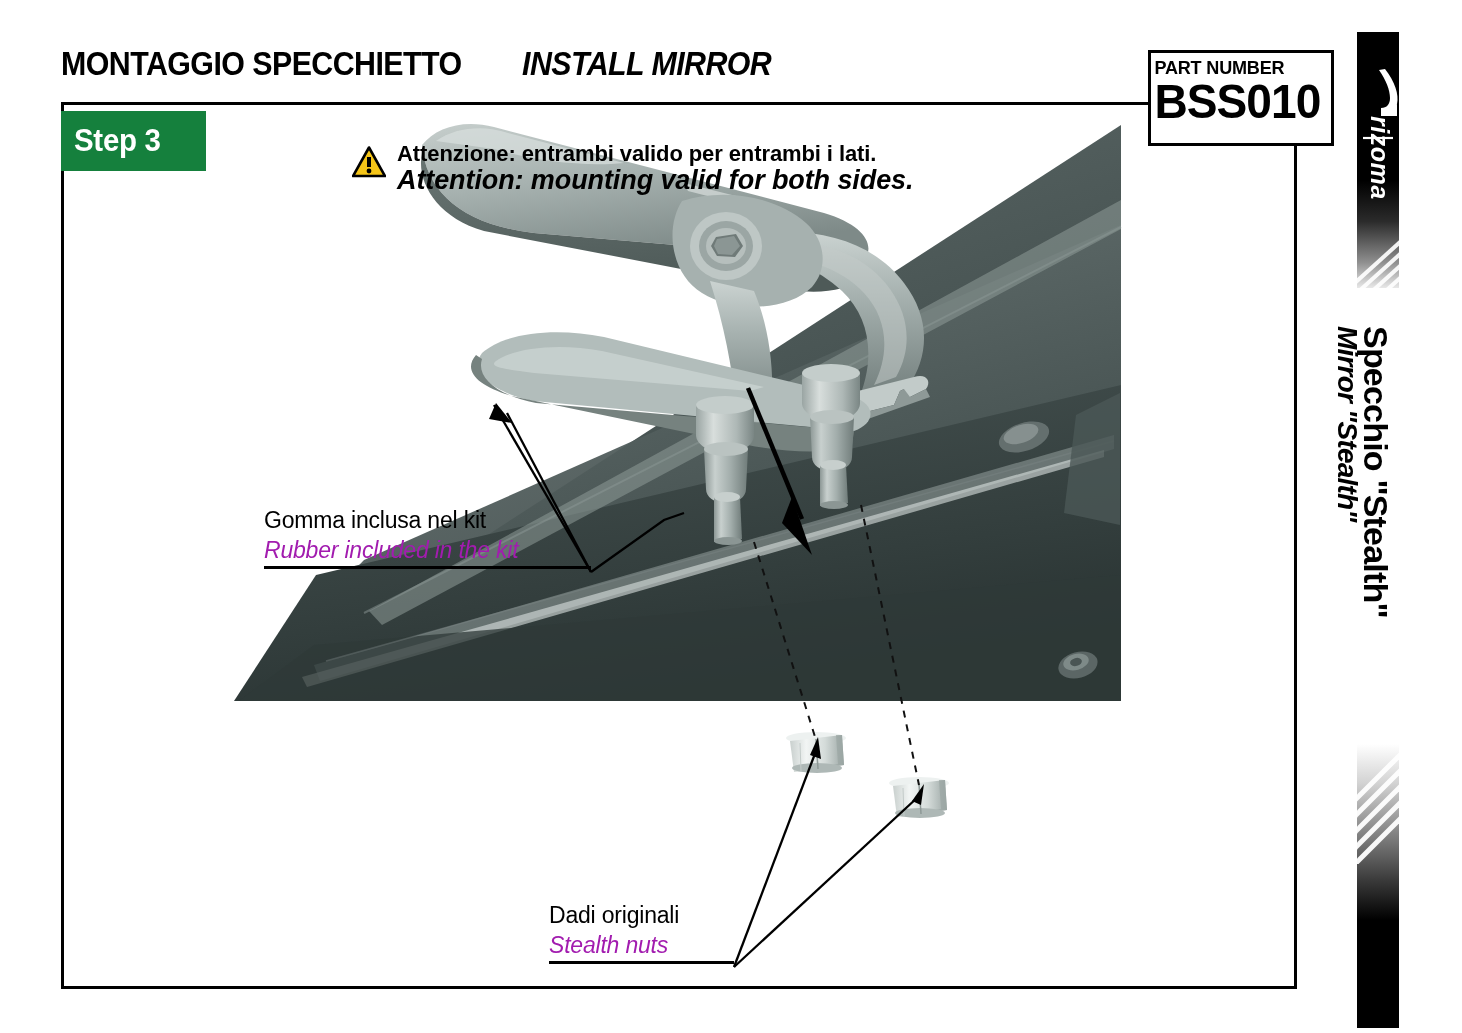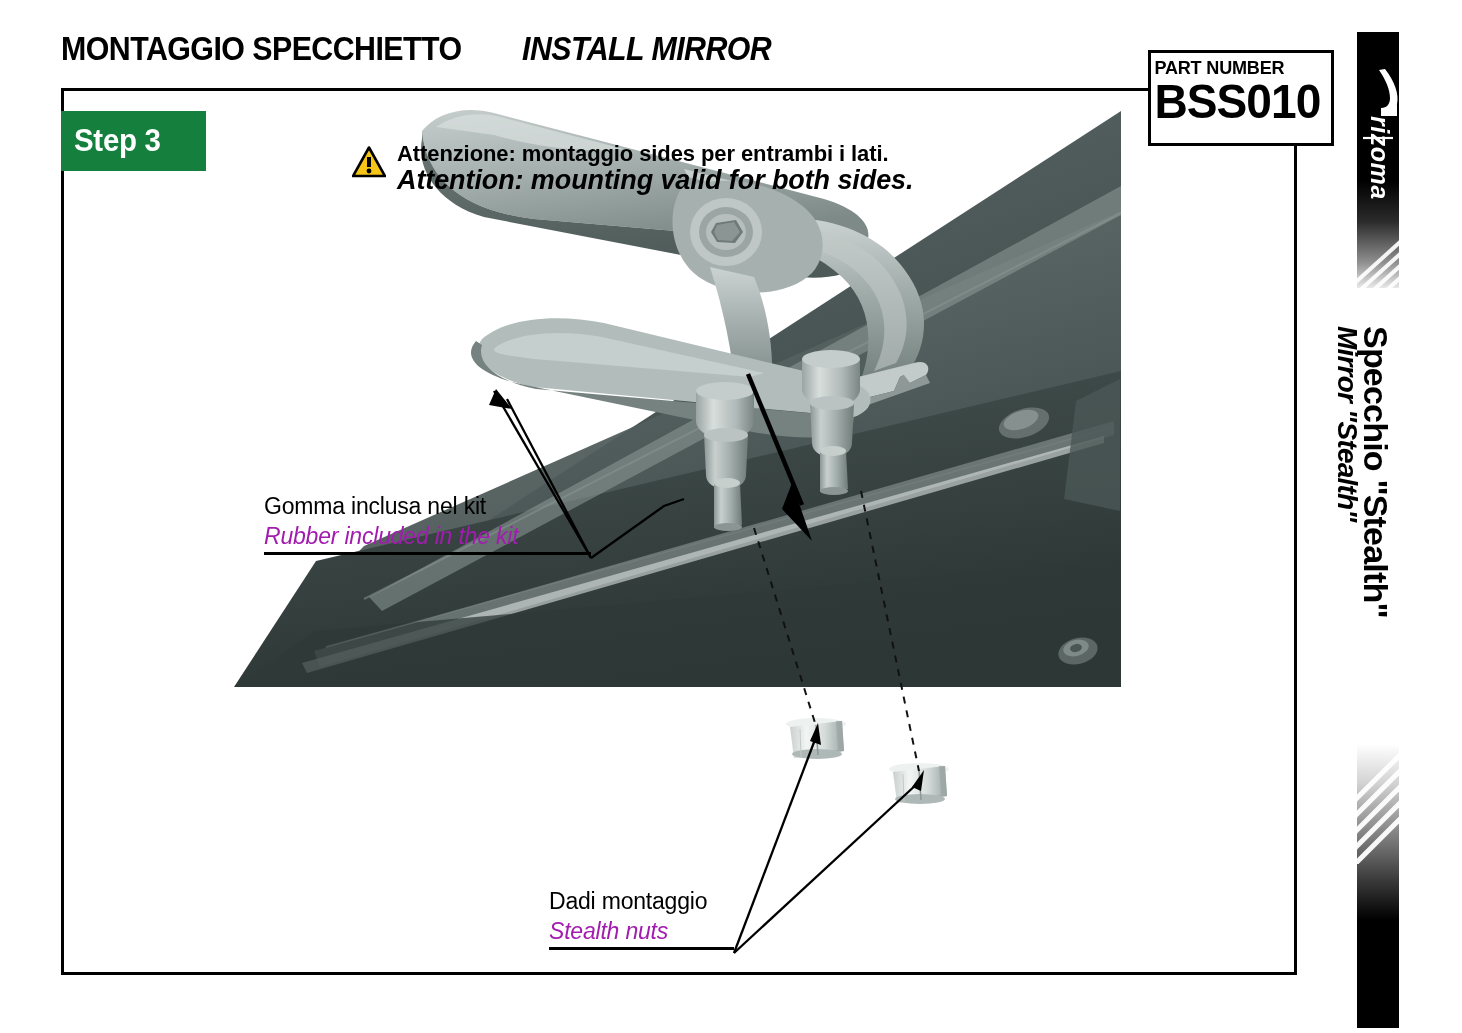--- a/index.html
+++ b/index.html
@@ -8,39 +8,39 @@
     width:1462px;height:1033px;
     background:#ffffff;
     font-family:"Liberation Sans", sans-serif;
     overflow:hidden;
     position:relative;
   }
   .page{position:absolute;left:0;top:0;width:1462px;height:1033px;}
 
   
   .title-row{
-    position:absolute;left:61px;top:30px;width:1081px;height:48px;
-    display:flex;
+    position:absolute;left:61px;top:40px;width:1081px;height:48px;
+    display:flex;align-items:center;
   }
   .title-it{
     font-size:33px;font-weight:bold;color:#000;
     letter-spacing:-0.6px;
     transform:scaleX(0.92);transform-origin:left center;
     white-space:nowrap;
   }
   .title-en{
     font-size:33px;font-weight:bold;font-style:italic;color:#000;
     letter-spacing:-0.6px;margin-left:26px;
     transform:scaleX(0.92);transform-origin:left center;
     white-space:nowrap;
   }
 
   
   .frame{
-    position:absolute;left:61px;top:88px;
+    position:absolute;left:61px;top:102px;
     width:1236px;height:887px;
     border:3px solid #000;
     box-sizing:border-box;
     background:#fff;
     overflow:hidden;
   }
 
   
   .step-badge{
     position:absolute;left:61px;top:111px;
@@ -342,38 +342,38 @@
       </g>
     </svg>
 
     <div class="callout callout-rubber">
       <div class="co-l1">Gomma inclusa nel kit</div>
       <div class="co-l2">Rubber included in the kit</div>
       <div class="co-rule"></div>
     </div>
 
     <div class="callout callout-nuts">
-      <div class="co-l1">Dadi montaggio</div>
+      <div class="co-l1">Dadi originali</div>
       <div class="co-l2">Stealth nuts</div>
       <div class="co-rule"></div>
     </div>
   </div>
 
   <div class="step-badge">
     <span>Step 3</span>
   </div>
 
   <div class="warn">
     <svg class="warn-icon" viewBox="0 0 34 32">
       <path d="M17 1.5 L33 30 L1 30 Z" fill="#F5C518" stroke="#000" stroke-width="2.6" stroke-linejoin="round"></path>
       <rect x="15" y="11" width="4" height="10" fill="#000"></rect>
       <circle cx="17" cy="25" r="2.4" fill="#000"></circle>
     </svg>
     <div class="warn-text">
-      <div class="warn-line1">Attenzione: montaggio sides per entrambi i lati.</div>
+      <div class="warn-line1">Attenzione: entrambi valido per entrambi i lati.</div>
       <div class="warn-line2">Attention: mounting valid for both sides.</div>
     </div>
   </div>
 
   <div class="pn-box">
     <div class="pn-label">PART NUMBER</div>
     <div class="pn-value">BSS010</div>
   </div>
 
   <div class="sidebar">

